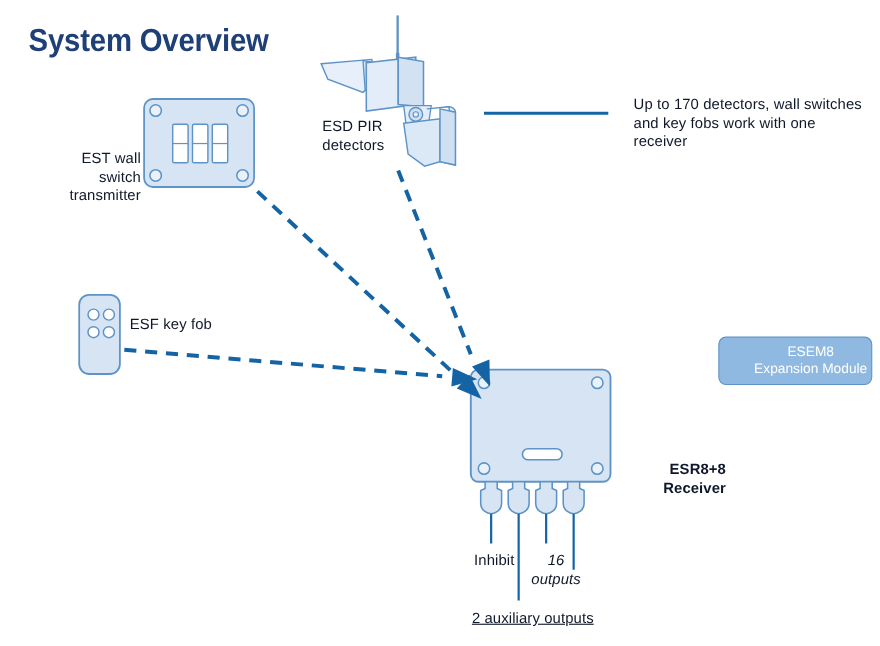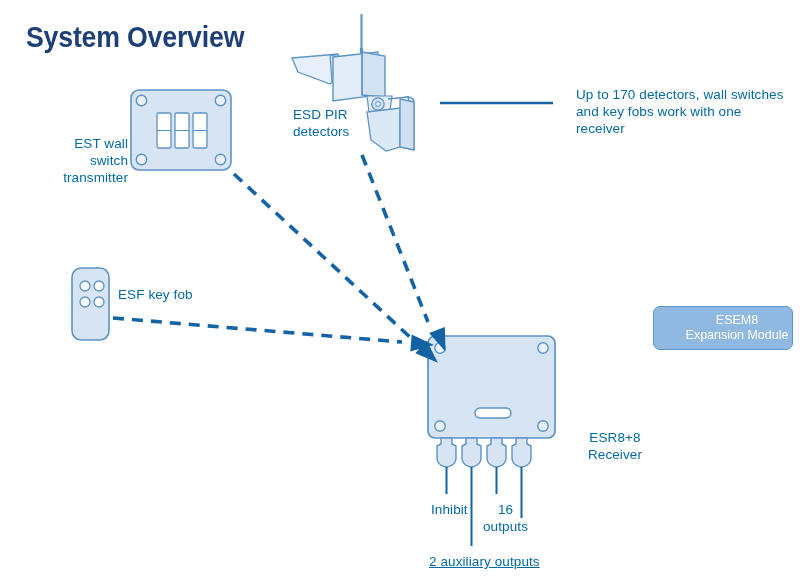--- a/index.html
+++ b/index.html
@@ -8,43 +8,43 @@
     width:800px;height:587px;
     background:#ffffff;
     font-family:"Liberation Sans", sans-serif;
     overflow:hidden;
     position:relative;
   }
   #stage{position:absolute;left:0;top:0;width:700px;height:587px;}
   svg.layer{position:absolute;left:0;top:0;width:800px;height:587px;}
   .lbl{
     position:absolute;
-    color:#0369a1;
+    color:#0f172a;
     font-size:13.5px;
     line-height:17px;
     white-space:pre-line;
     letter-spacing:.1px;
   }
   #page-title{
     position:absolute;
     left:26px;top:21px;
     font-size:29px;
     font-weight:bold;
     color:#1f3f77;
     letter-spacing:-0.2px;
     transform:scaleX(.92);
     transform-origin:left top;
   }
   #lbl-est{left:36px;top:135px;width:92px;text-align:right;}
   #lbl-esd{left:293px;top:106px;width:78px;text-align:left;}
   #lbl-note{left:576px;top:86px;width:215px;text-align:left;}
   #lbl-esf{left:118px;top:286px;text-align:left;}
-  #lbl-esr{left:570px;top:429px;width:90px;text-align:center;}
+  #lbl-esr{left:570px;top:418px;width:90px;text-align:right;font-weight:bold;}
   #lbl-inhibit{left:431px;top:501px;text-align:right;}
-  #lbl-16out{left:478px;top:501px;width:55px;text-align:center;}
+  #lbl-16out{left:478px;top:501px;width:55px;text-align:center;font-style:italic;}
   #lbl-aux{left:429px;top:553px;text-align:left;text-decoration:underline;}
   #esem8-box{
     position:absolute;left:653px;top:306px;width:110px;height:42px;
     background:#8fb9e0;border:1px solid #5d93c6;border-radius:7px;
     display:flex;align-items:center;justify-content:center;padding-left:28px;
   }
   #esem8-text{
     color:#ffffff;font-size:12.5px;line-height:15px;text-align:center;
     white-space:pre-line;font-weight:normal;
   }

